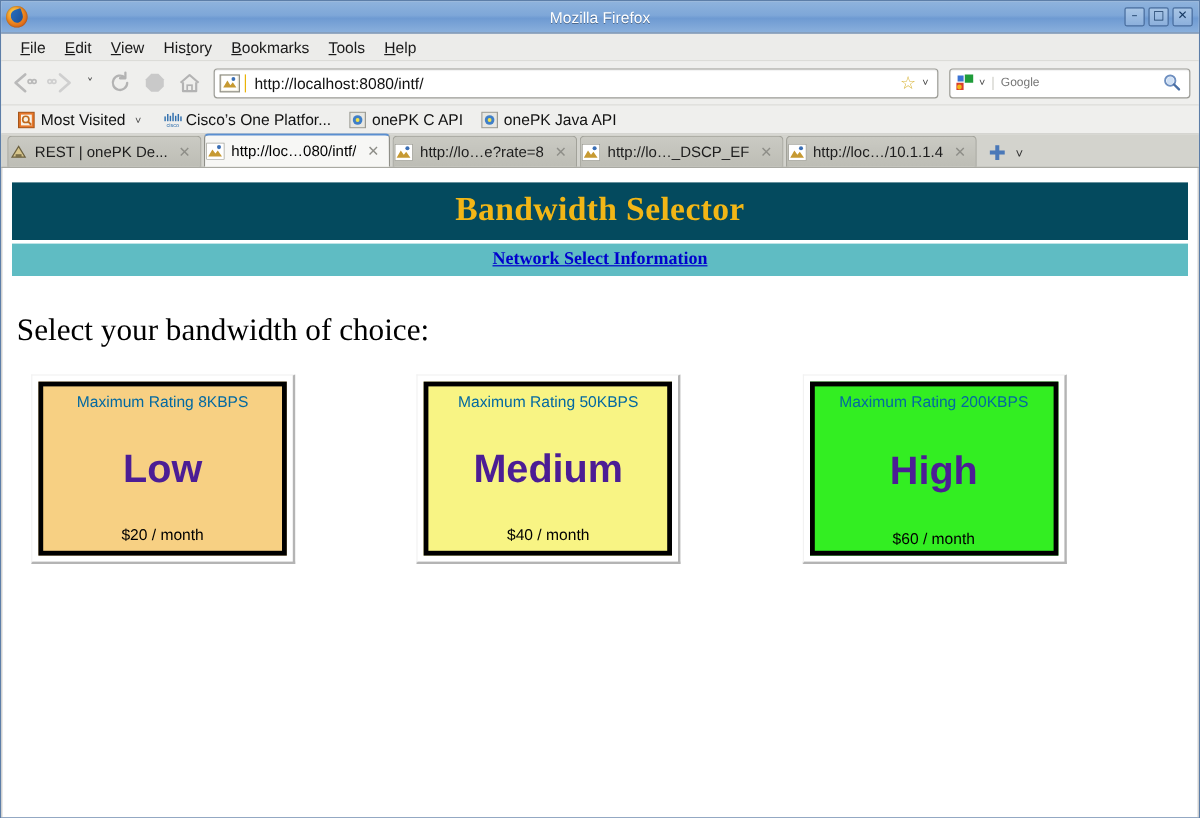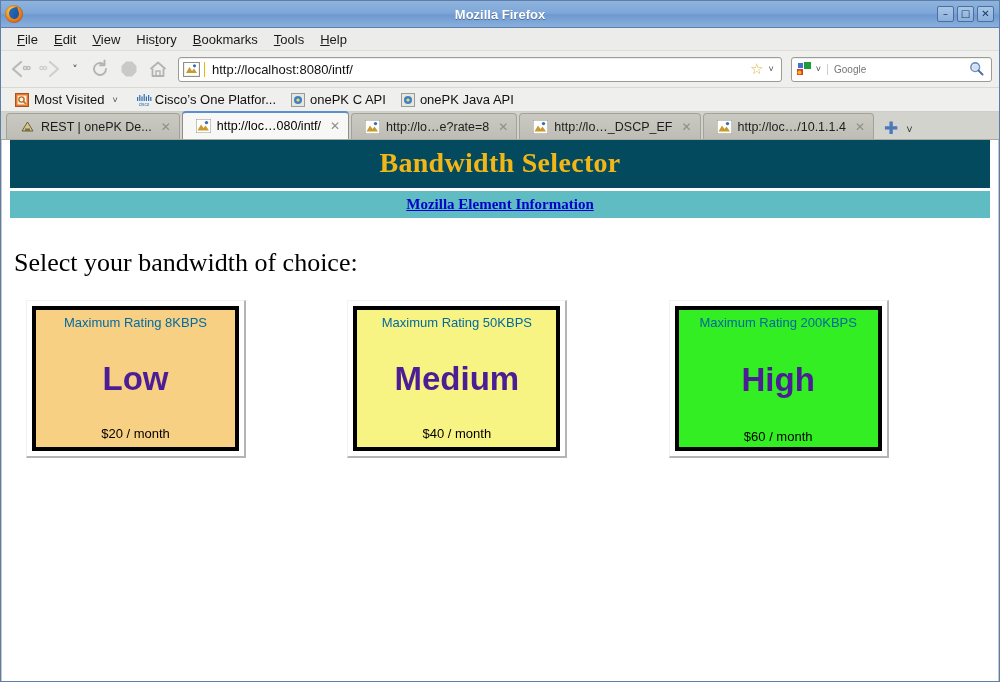--- a/index.html
+++ b/index.html
@@ -40,21 +40,21 @@
   }
   .ff-logo::after {
     content: ""; position: absolute;
     left: 4px; top: 3px; width: 10px; height: 11px;
     border-radius: 50% 10% 50% 50%;
     background: linear-gradient(135deg, #2a6fc0, #1b4f95);
     transform: rotate(-18deg);
   }
   .tb-title {
     position: absolute; left: 0; right: 0; text-align: center;
-    font-size: 13px; font-weight: bold; color: #ffffff;
+    font-size: 13px; font-weight: normal; color: #ffffff;
     text-shadow: 0 1px 0 rgba(0,0,0,.35);
     pointer-events: none;
   }
   .tb-btns {
     margin-left: auto; margin-right: 5px;
     display: flex; gap: 3px; z-index: 2;
   }
   .tb-btn {
     width: 17px; height: 16px;
     border: 1px solid #4b6f9e;
@@ -173,21 +173,21 @@
     background: #d3d3cd;
     display: flex; align-items: flex-end;
     padding-left: 5px;
     border-bottom: 1px solid #a9a9a2;
     position: relative;
   }
   .tab {
     height: 26px;
     display: flex; align-items: center;
     gap: 6px;
-    padding: 0 8px 0 13px;
+    padding: 0 8px 0 1px;
     font-size: 12.5px; color: #1d1d1d;
     background: linear-gradient(to bottom, #cacac3, #bdbdb5);
     border: 1px solid #a2a29a;
     border-bottom: none;
     border-radius: 4px 4px 0 0;
     margin-right: 2px;
     white-space: nowrap;
     max-width: 190px;
   }
   .tab.selected {
@@ -208,21 +208,21 @@
 
   
   .content {
     flex: 1 1 auto;
     background: #ffffff;
     border-left: 1px solid #c8c8c8;
     border-right: 1px solid #c8c8c8;
     overflow: hidden;
     position: relative;
   }
-  .page-inner { padding: 0 8px 0 8px; }
+  .page-inner { padding: 12px 8px 0 8px; }
 
   .banner {
     background: #044a5e;
     text-align: center;
     padding: 7px 0 9px 0;
   }
   .banner h1 {
     font-family: "Liberation Serif", serif;
     color: #f2b616;
     font-size: 28px;
@@ -503,21 +503,21 @@
   </div>
 
   <div class="content">
     <div class="page-inner">
 
       <div class="banner" style="background: rgb(4, 74, 94);">
         <h1 style="color: rgb(242, 182, 22);">Bandwidth Selector</h1>
       </div>
 
       <div class="subbanner" style="background: rgb(95, 188, 195);">
-        <a href="#" style="color: rgb(0, 0, 205);">Mozilla Element Information</a>
+        <a href="#" style="color: rgb(0, 0, 205);">Network Select Information</a>
       </div>
 
       <div class="prompt">Select your bandwidth of choice:</div>
 
       <div class="cards">
 
         <div class="card-slot">
           <div class="card-outer">
             <div class="card" id="card-low" style="background: rgb(247, 208, 131);">
               <div class="card-rating">Maximum Rating 8KBPS</div>

